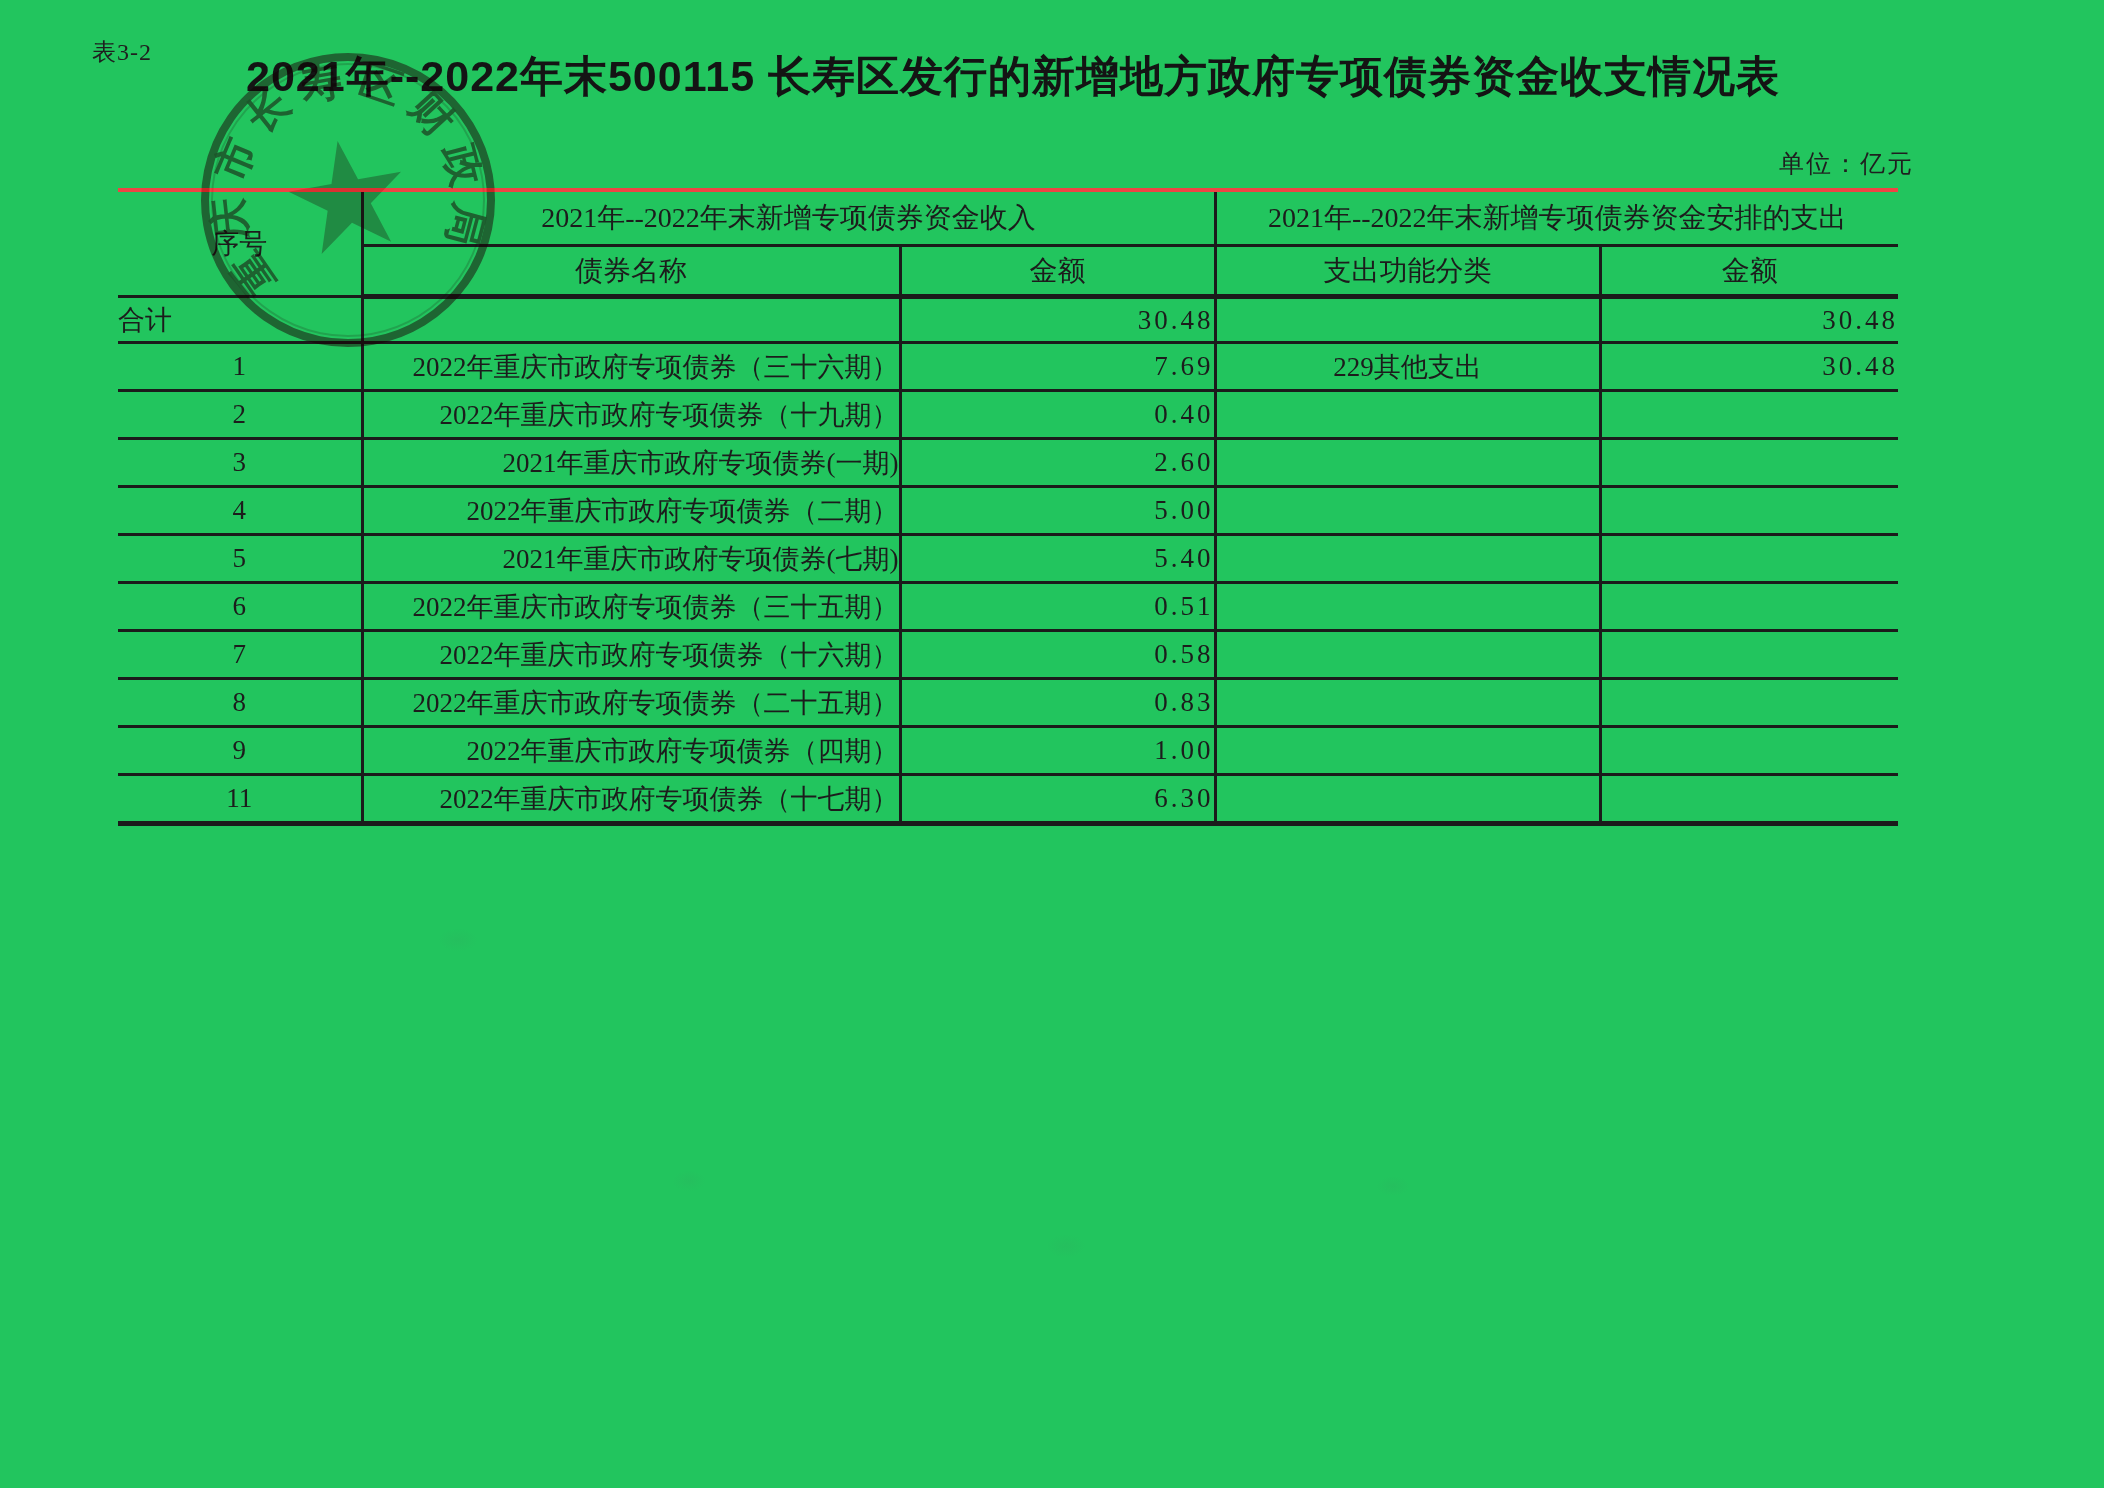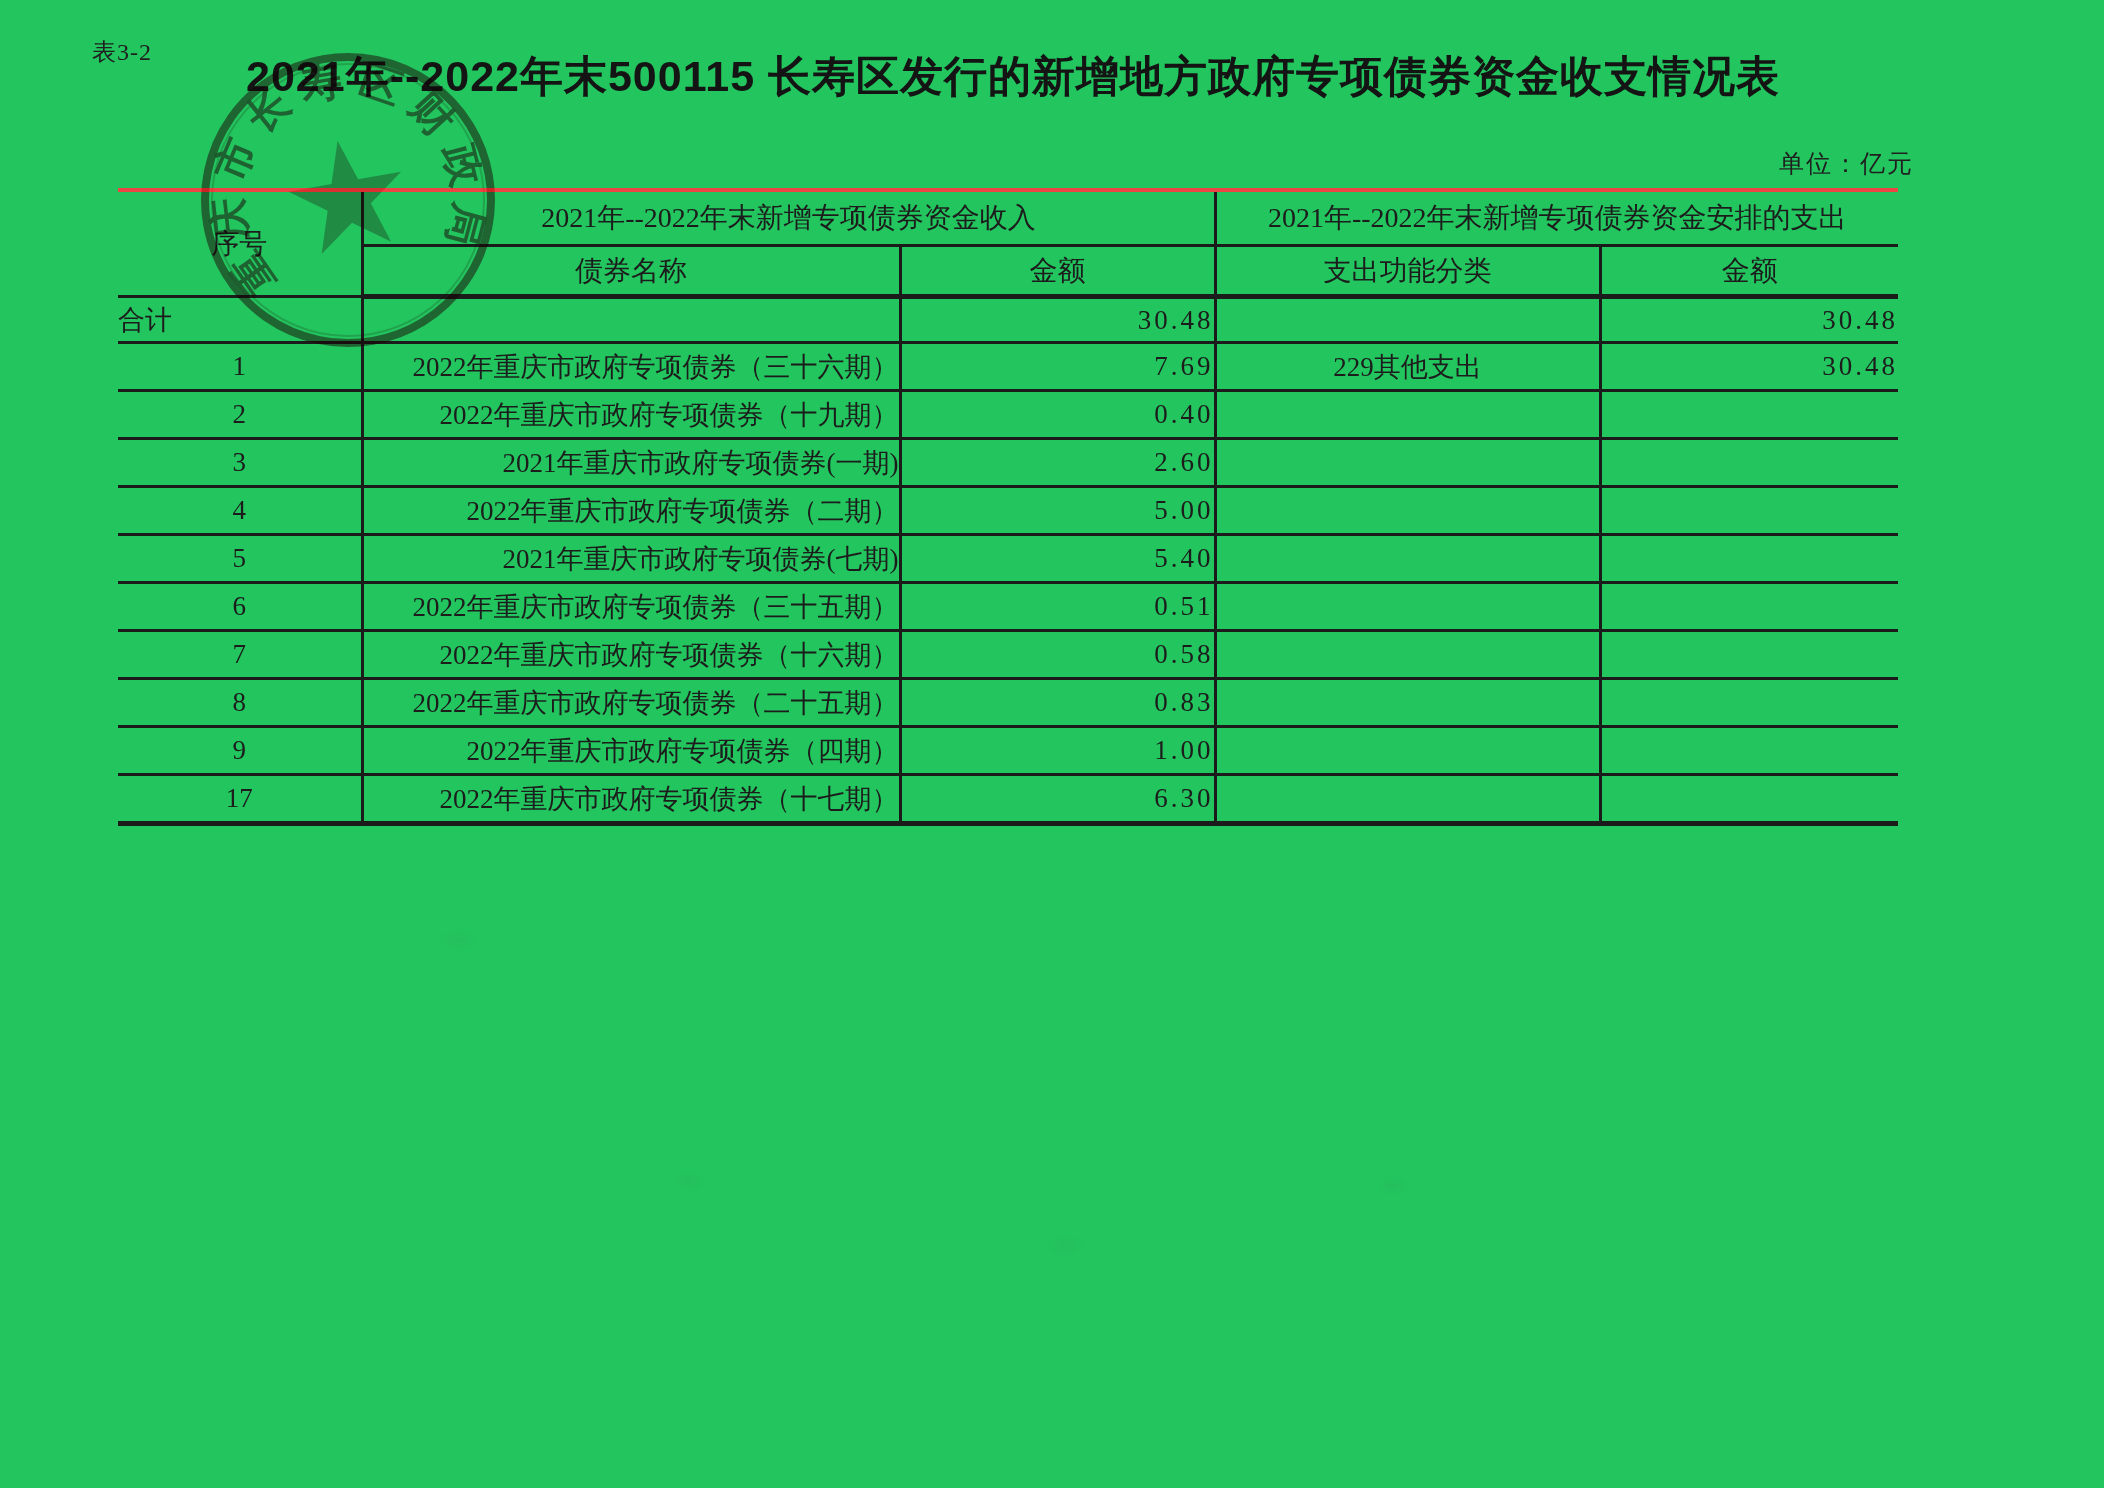--- a/index.html
+++ b/index.html
@@ -155,21 +155,21 @@
       <td class="amount"></td>
     </tr>
     <tr class="data-row">
       <td class="serial vr">9</td>
       <td class="bond vr">2022年重庆市政府专项债券（四期）</td>
       <td class="amount vr">1.00</td>
       <td class="expense vr"></td>
       <td class="amount"></td>
     </tr>
     <tr class="data-row last">
-      <td class="serial vr">17</td>
+      <td class="serial vr">11</td>
       <td class="bond vr">2022年重庆市政府专项债券（十七期）</td>
       <td class="amount vr">6.30</td>
       <td class="expense vr"></td>
       <td class="amount"></td>
     </tr>
   </tbody>
     </table>
 
   <svg class="seal" viewBox="0 0 308 308">
     <defs>

